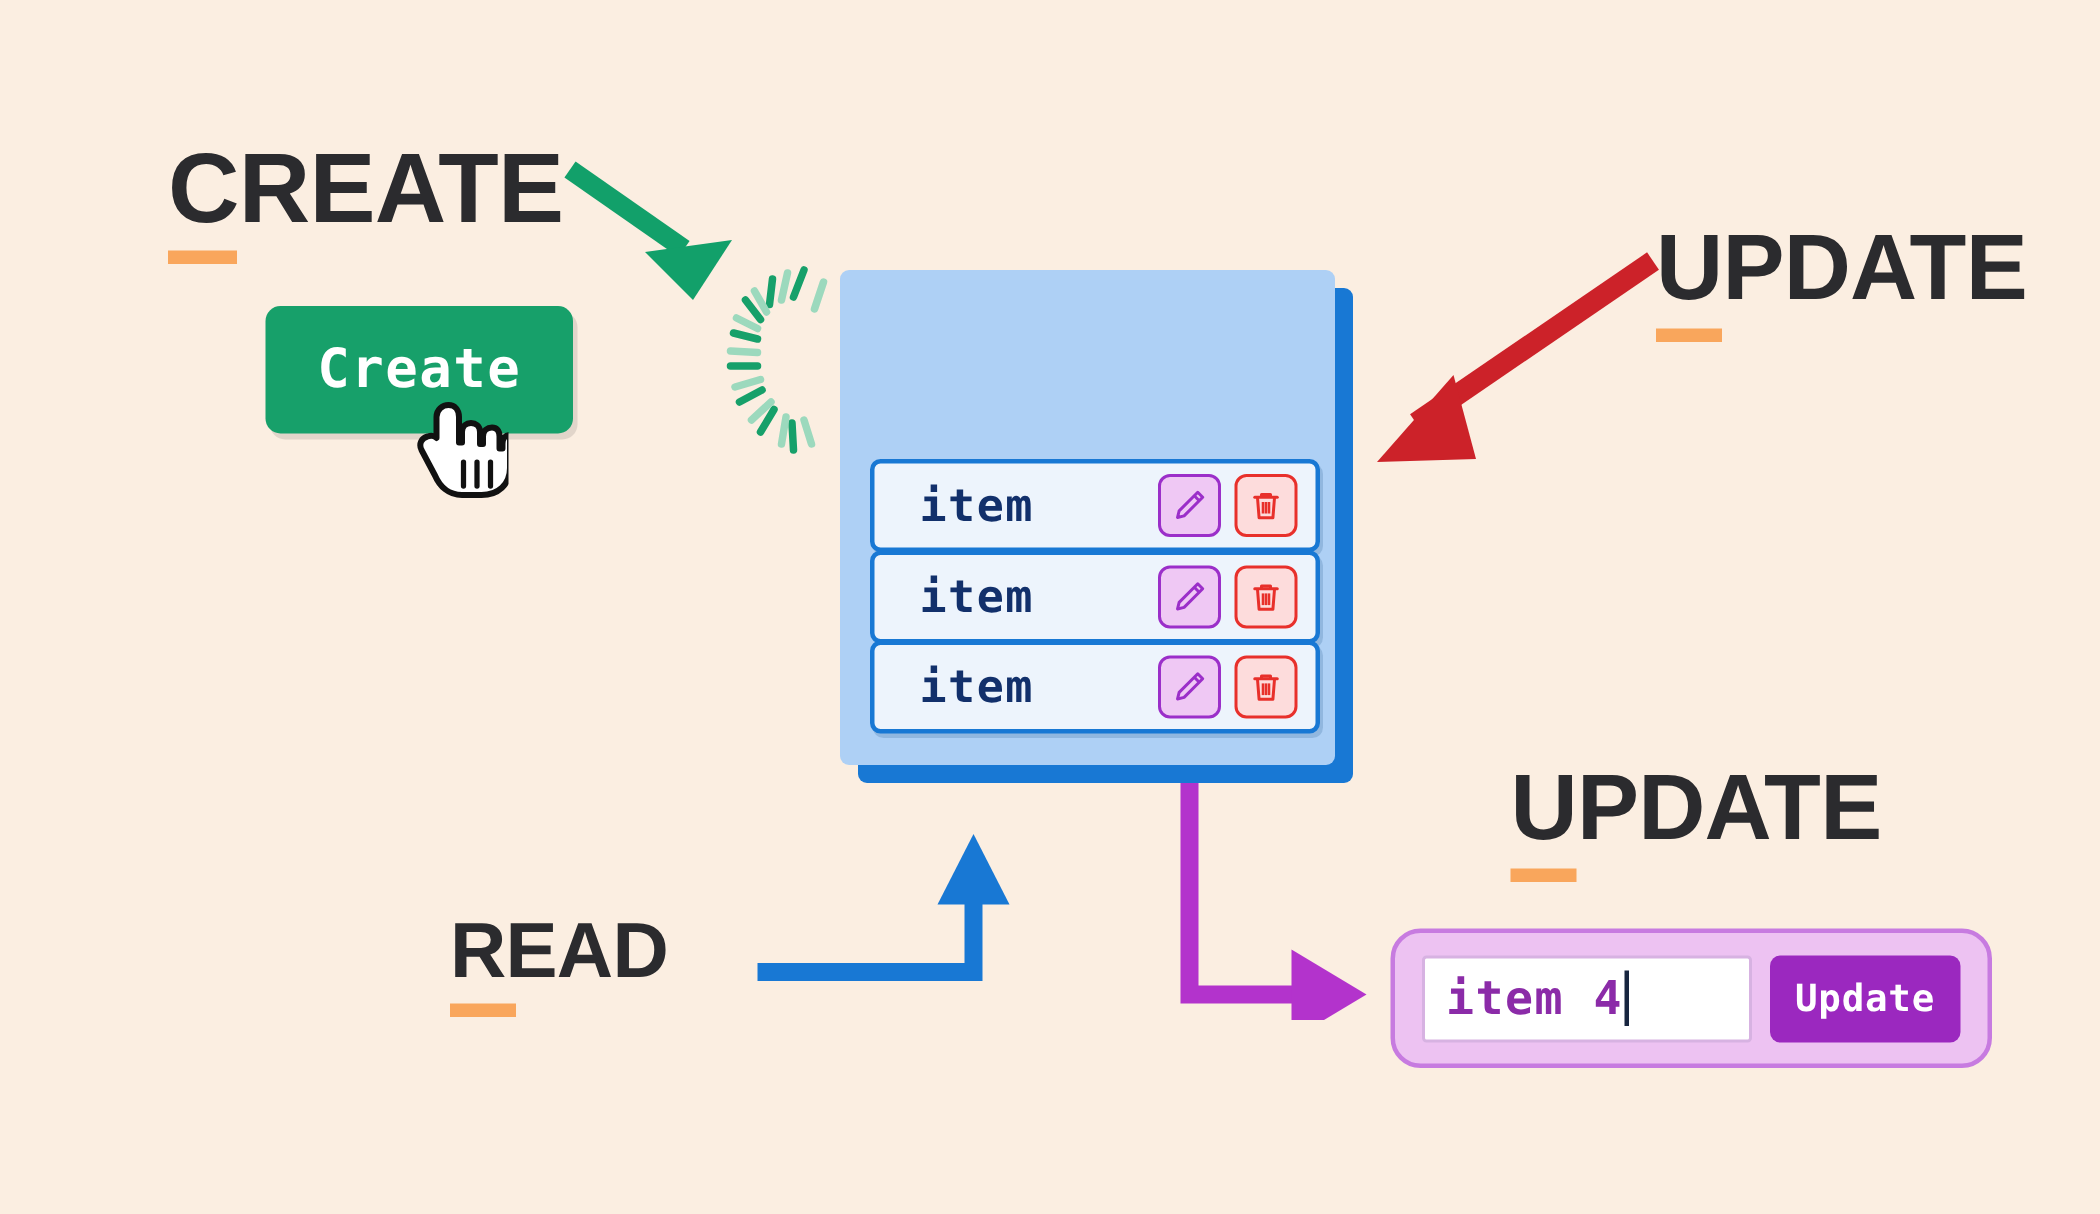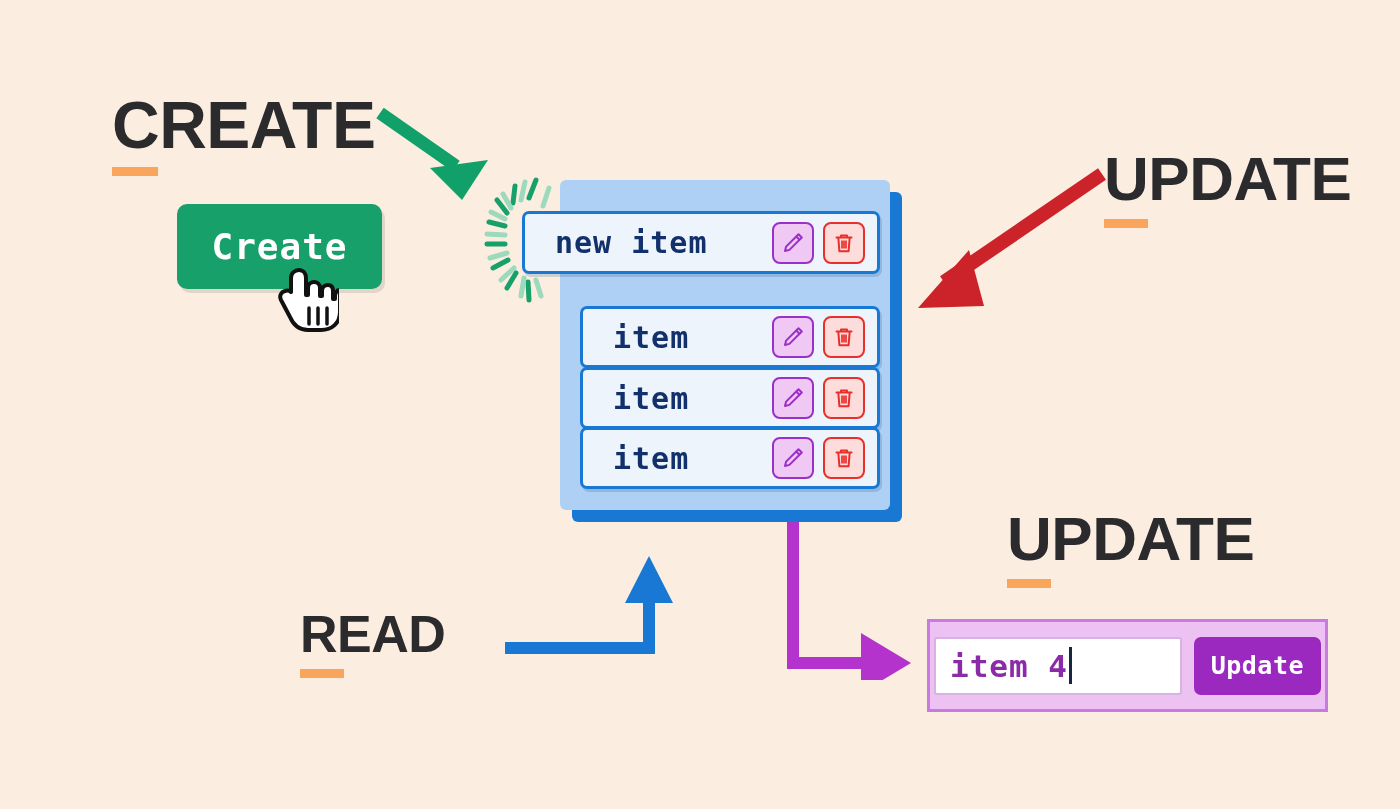--- a/index.html
+++ b/index.html
@@ -183,25 +183,25 @@
 
   
   #update-panel {
     position: absolute;
     left: 883px;
     top: 619px;
     width: 401px;
     height: 93px;
     background: #EDC2F2;
     border: 3px solid #C77BE0;
-    border-radius: 0;
+    border-radius: 20px;
     box-sizing: border-box;
     display: flex;
     align-items: center;
-    padding: 0 4px;
+    padding: 0 18px;
     gap: 12px;
   }
   #update-input {
     flex: 1 1 auto;
     height: 58px;
     background: #FFFFFF;
     border: 2px solid #D7B2E2;
     border-radius: 3px;
     display: flex;
     align-items: center;
@@ -318,43 +318,44 @@
       <line x1="9" y1="90" x2="26" y2="85"></line>
       <line x1="20" y1="112" x2="33" y2="100"></line>
       <line x1="40" y1="128" x2="43" y2="110"></line>
       <line x1="60" y1="128" x2="55" y2="112"></line>
     </g>
   </svg>
 
   <div id="list-panel-shadow"></div>
   <div id="list-panel"></div>
 
-  <div class="item-row" id="row-new-item">
-    <span class="item-label">new item</span>
+
+  <div class="item-row" id="row-item-1">
+    <span class="item-label">item</span>
     <span class="row-actions">
       <button class="icon-btn edit-btn">
         <svg width="24" height="24" viewBox="0 0 24 24">
           <path d="M17.5 3.2 L20.8 6.5 L8.4 18.9 L4 20 L5.1 15.6 Z" fill="none" stroke="#9B2FC9" stroke-width="2" stroke-linejoin="round"></path>
           <line x1="15.2" y1="5.5" x2="18.5" y2="8.8" stroke="#9B2FC9" stroke-width="2"></line>
         </svg>
       </button>
       <button class="icon-btn delete-btn">
         <svg width="24" height="24" viewBox="0 0 24 24">
           <path d="M4.5 6.5 H19.5" stroke="#E8302B" stroke-width="2" stroke-linecap="round"></path>
           <path d="M9 6.5 V4.6 H15 V6.5" fill="none" stroke="#E8302B" stroke-width="2" stroke-linejoin="round"></path>
           <path d="M6.3 6.5 L7.4 20.2 H16.6 L17.7 6.5" fill="none" stroke="#E8302B" stroke-width="2" stroke-linejoin="round"></path>
           <line x1="10" y1="9.6" x2="10" y2="17.4" stroke="#E8302B" stroke-width="1.7"></line>
           <line x1="12" y1="9.6" x2="12" y2="17.4" stroke="#E8302B" stroke-width="1.7"></line>
           <line x1="14" y1="9.6" x2="14" y2="17.4" stroke="#E8302B" stroke-width="1.7"></line>
         </svg>
       </button>
     </span>
   </div>
 
-  <div class="item-row" id="row-item-1">
+  <div class="item-row" id="row-item-2">
     <span class="item-label">item</span>
     <span class="row-actions">
       <button class="icon-btn edit-btn">
         <svg width="24" height="24" viewBox="0 0 24 24">
           <path d="M17.5 3.2 L20.8 6.5 L8.4 18.9 L4 20 L5.1 15.6 Z" fill="none" stroke="#9B2FC9" stroke-width="2" stroke-linejoin="round"></path>
           <line x1="15.2" y1="5.5" x2="18.5" y2="8.8" stroke="#9B2FC9" stroke-width="2"></line>
         </svg>
       </button>
       <button class="icon-btn delete-btn">
         <svg width="24" height="24" viewBox="0 0 24 24">
@@ -362,21 +363,21 @@
           <path d="M9 6.5 V4.6 H15 V6.5" fill="none" stroke="#E8302B" stroke-width="2" stroke-linejoin="round"></path>
           <path d="M6.3 6.5 L7.4 20.2 H16.6 L17.7 6.5" fill="none" stroke="#E8302B" stroke-width="2" stroke-linejoin="round"></path>
           <line x1="10" y1="9.6" x2="10" y2="17.4" stroke="#E8302B" stroke-width="1.7"></line>
           <line x1="12" y1="9.6" x2="12" y2="17.4" stroke="#E8302B" stroke-width="1.7"></line>
           <line x1="14" y1="9.6" x2="14" y2="17.4" stroke="#E8302B" stroke-width="1.7"></line>
         </svg>
       </button>
     </span>
   </div>
 
-  <div class="item-row" id="row-item-2">
+  <div class="item-row" id="row-item-3">
     <span class="item-label">item</span>
     <span class="row-actions">
       <button class="icon-btn edit-btn">
         <svg width="24" height="24" viewBox="0 0 24 24">
           <path d="M17.5 3.2 L20.8 6.5 L8.4 18.9 L4 20 L5.1 15.6 Z" fill="none" stroke="#9B2FC9" stroke-width="2" stroke-linejoin="round"></path>
           <line x1="15.2" y1="5.5" x2="18.5" y2="8.8" stroke="#9B2FC9" stroke-width="2"></line>
         </svg>
       </button>
       <button class="icon-btn delete-btn">
         <svg width="24" height="24" viewBox="0 0 24 24">
@@ -384,42 +385,20 @@
           <path d="M9 6.5 V4.6 H15 V6.5" fill="none" stroke="#E8302B" stroke-width="2" stroke-linejoin="round"></path>
           <path d="M6.3 6.5 L7.4 20.2 H16.6 L17.7 6.5" fill="none" stroke="#E8302B" stroke-width="2" stroke-linejoin="round"></path>
           <line x1="10" y1="9.6" x2="10" y2="17.4" stroke="#E8302B" stroke-width="1.7"></line>
           <line x1="12" y1="9.6" x2="12" y2="17.4" stroke="#E8302B" stroke-width="1.7"></line>
           <line x1="14" y1="9.6" x2="14" y2="17.4" stroke="#E8302B" stroke-width="1.7"></line>
         </svg>
       </button>
     </span>
   </div>
 
-  <div class="item-row" id="row-item-3">
-    <span class="item-label">item</span>
-    <span class="row-actions">
-      <button class="icon-btn edit-btn">
-        <svg width="24" height="24" viewBox="0 0 24 24">
-          <path d="M17.5 3.2 L20.8 6.5 L8.4 18.9 L4 20 L5.1 15.6 Z" fill="none" stroke="#9B2FC9" stroke-width="2" stroke-linejoin="round"></path>
-          <line x1="15.2" y1="5.5" x2="18.5" y2="8.8" stroke="#9B2FC9" stroke-width="2"></line>
-        </svg>
-      </button>
-      <button class="icon-btn delete-btn">
-        <svg width="24" height="24" viewBox="0 0 24 24">
-          <path d="M4.5 6.5 H19.5" stroke="#E8302B" stroke-width="2" stroke-linecap="round"></path>
-          <path d="M9 6.5 V4.6 H15 V6.5" fill="none" stroke="#E8302B" stroke-width="2" stroke-linejoin="round"></path>
-          <path d="M6.3 6.5 L7.4 20.2 H16.6 L17.7 6.5" fill="none" stroke="#E8302B" stroke-width="2" stroke-linejoin="round"></path>
-          <line x1="10" y1="9.6" x2="10" y2="17.4" stroke="#E8302B" stroke-width="1.7"></line>
-          <line x1="12" y1="9.6" x2="12" y2="17.4" stroke="#E8302B" stroke-width="1.7"></line>
-          <line x1="14" y1="9.6" x2="14" y2="17.4" stroke="#E8302B" stroke-width="1.7"></line>
-        </svg>
-      </button>
-    </span>
-  </div>
-
   <div id="update-panel">
     <div id="update-input">
       <span>item 4</span>
         <span id="text-caret"></span>
     </div>
     <button id="update-button">Update</button>
   </div>
 
 </div>
 

